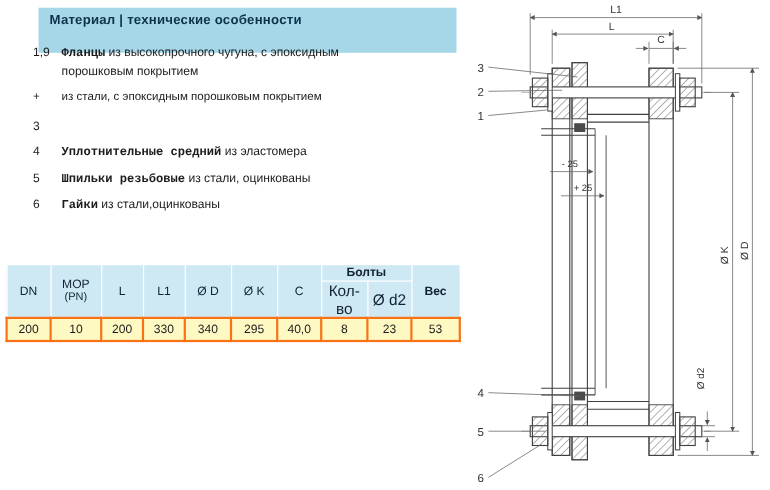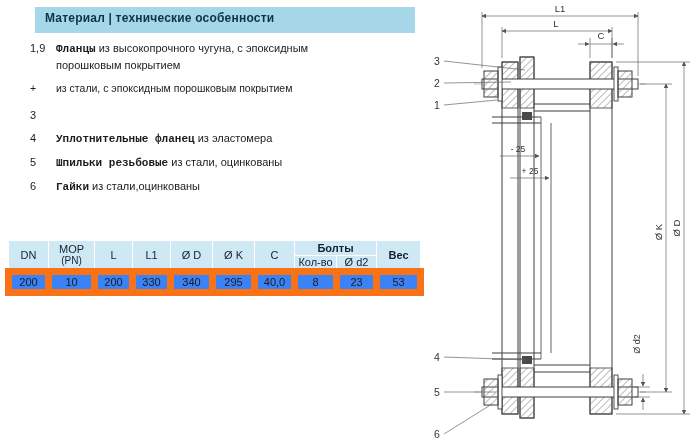--- a/index.html
+++ b/index.html
@@ -1,20 +1,20 @@
 <!DOCTYPE html>
 <html><head>
 <meta charset="utf-8">
 <style>
   * { margin:0; padding:0; box-sizing:border-box; }
   html,body { width:700px; height:445px; background:#ffffff; font-family:"Liberation Sans", sans-serif; }
   .page { position:relative; width:700px; height:445px; background:#fff; overflow:hidden; }
 
   .header-bar {
-    position:absolute; left:35px; top:7px; width:380px; height:26px;
+    position:absolute; left:35px; top:7px; width:380px; height:41px;
     background:#a6d7e9; color:#0d3349; font-size:12px; font-weight:bold;
     line-height:23px; padding-left:10px; letter-spacing:.2px;
   }
 
   .features { position:absolute; left:30px; top:41px; width:392px; font-size:11px; color:#1c1c1c; }
   .feature { display:flex; margin-bottom:7px; }
   .feature.plus { margin-bottom:11px; font-size:10.5px; }
   .fnum { flex:0 0 26px; width:26px; line-height:1.42; }
   .ftext { width:300px; line-height:1.45; }
   .fb { font-weight:bold;font-family:Liberation Mono, monospace; }
@@ -22,23 +22,23 @@
   table.spec {
     position:absolute; left:5px; top:240px; border-collapse:collapse;
     table-layout:fixed; font-size:11px; color:#1c1c1c;
   }
   table.spec th {
     background:#cfe9f4; border:1.5px solid #ffffff; font-weight:normal;
     text-align:center; padding:1px 2px; font-size:11px; color:#123;
   }
   table.spec th.bold { font-weight:bold; }
   table.spec .sub { font-size:10px; line-height:1.1; }
-  table.spec th.subh { font-size:11px; padding:0 1px; }
+  table.spec th.subh { font-size:14px; padding:0 1px; }
   table.spec td {
-    border:7px solid #f97316; background:#3b82f6; text-align:center;
+    border:2px solid #f97316; background:#fef9c3; text-align:center;
     height:21px; font-size:11px;
   }
 
   .drawing { position:absolute; left:428px; top:0; width:272px; height:445px; }
   .drawing svg text { font-family:"Liberation Sans", sans-serif; fill:#333; }
 </style>
 </head>
 <body>
 
 <div class="page">
@@ -54,21 +54,21 @@
     </div>
     <div class="feature plus">
       <span class="fnum">+</span>
       <span class="ftext"><span class="fb"></span> <span>из стали,  с эпоксидным порошковым покрытием</span></span>
     </div>
     <div class="feature">
       <span class="fnum">3</span>
     </div>
     <div class="feature">
       <span class="fnum">4</span>
-      <span class="ftext"><span class="fb">Уплотнительные фланец</span> <span>из эластомера</span></span>
+      <span class="ftext"><span class="fb">Уплотнительные средний</span> <span>из эластомера</span></span>
     </div>
     <div class="feature">
       <span class="fnum">5</span>
       <span class="ftext"><span class="fb">Шпильки резьбовые</span> <span>из стали,  оцинкованы</span></span>
     </div>
     <div class="feature">
       <span class="fnum">6</span>
       <span class="ftext"><span class="fb">Гайки</span> <span>из стали,оцинкованы</span></span>
     </div>
   </div>

